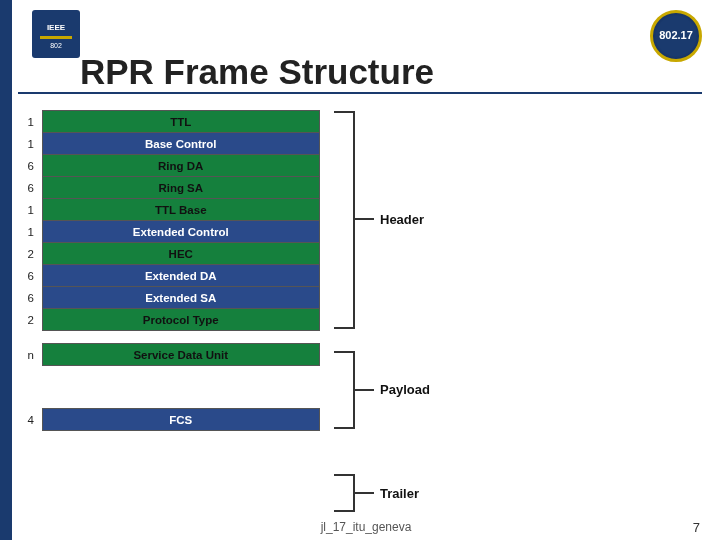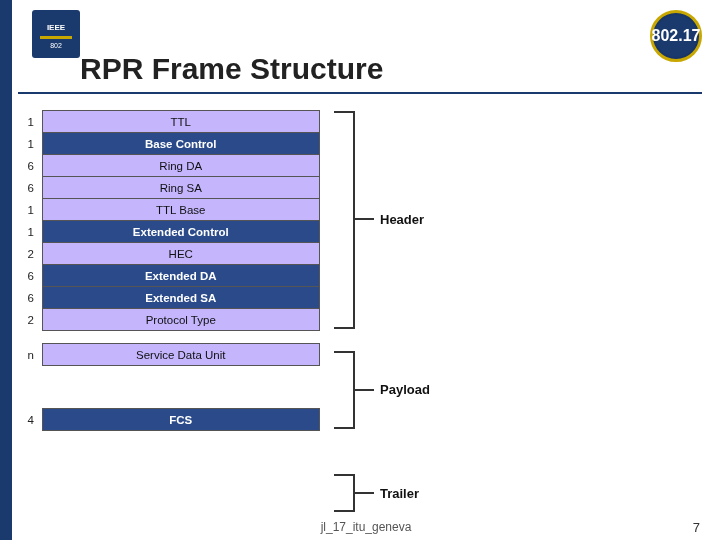--- a/index.html
+++ b/index.html
@@ -31,31 +31,31 @@
       border-radius: 50%;
       background: radial-gradient(circle, #1a3a6e 60%, #0a1f4a 100%);
       border: 3px solid #c8a800;
       display: flex;
       align-items: center;
       justify-content: center;
       position: relative;
     }
     .badge-802 .badge-text {
       color: #ffffff;
-      font-size: 16px;
+      font-size: 11px;
       font-weight: bold;
       text-align: center;
       line-height: 1.2;
     }
 
     .page-title {
       position: absolute;
       top: 52px;
       left: 80px;
-      font-size: 30px;
+      font-size: 35px;
       font-weight: bold;
       color: #222222;
     }
 
     .divider-line {
       position: absolute;
       top: 92px;
       left: 18px;
       right: 18px;
       height: 2px;
@@ -104,23 +104,23 @@
       font-size: 11.5px;
     }
 
     .row-dark {
       background: #2a4a8a;
       color: #ffffff;
       font-weight: bold;
     }
 
     .row-light {
-      background: #c4b5fd;
+      background: #15803d;
       color: #111111;
-      font-weight: normal;
+      font-weight: bold;
       margin-top: 48px;
     }
 
     
     .brace-area {
       width: 130px;
       flex-shrink: 0;
       position: relative;
       margin-left: 4px;
     }

